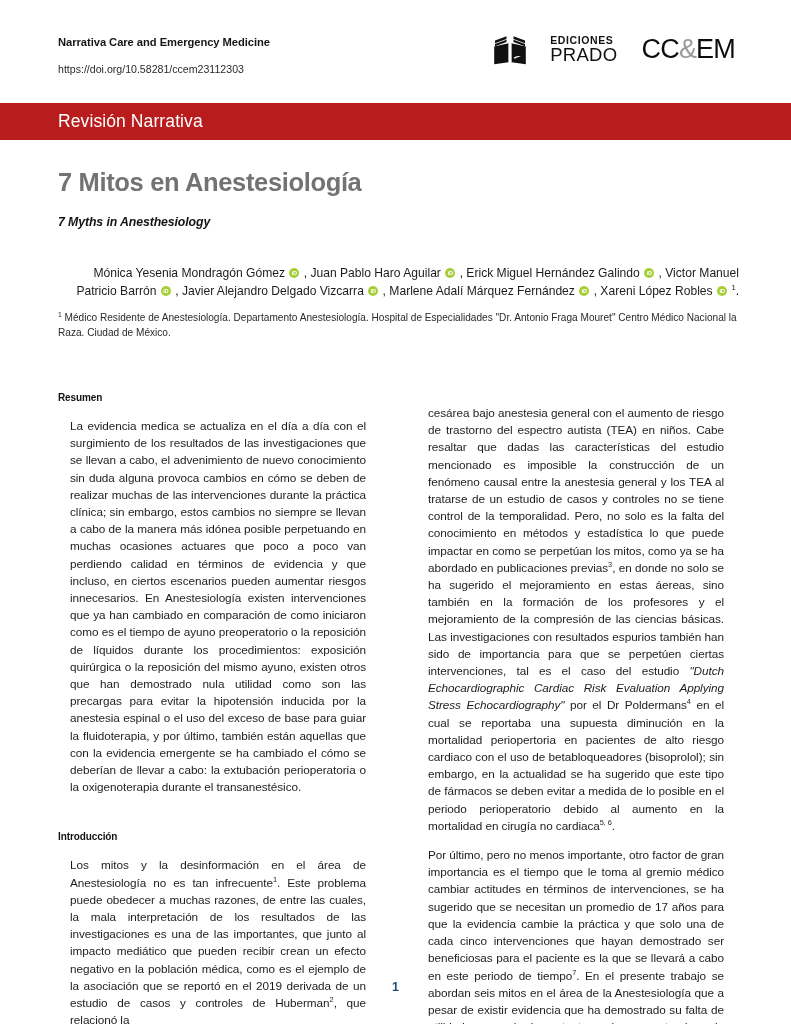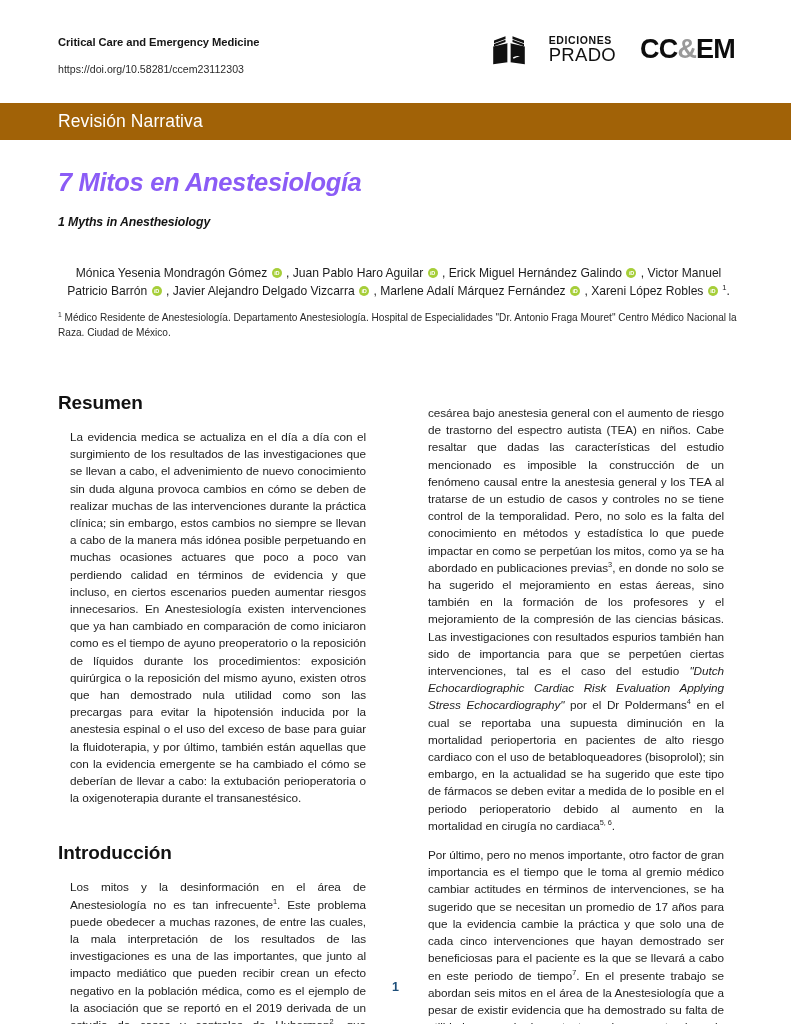--- a/index.html
+++ b/index.html
@@ -75,35 +75,35 @@
   }
   .prado-prado {
     font-size: 18.5px;
     font-weight: normal;
     letter-spacing: 0.3px;
     color: #111;
     margin-top: 1px;
   }
   .brand-ccem {
     font-size: 27px;
-    font-weight: bold;
+    font-weight: normal;
     letter-spacing: -0.8px;
     color: #0d0d0d;
     white-space: nowrap;
   }
   .brand-ccem .amp { color: #9a9a9a; }
 
   
   .band {
     position: absolute;
     top: 103px;
     left: 0;
     width: 791px;
     height: 37px;
-    background: #a16207;
+    background: #b91c1c;
   }
   .band-label {
     position: absolute;
     left: 58px;
     top: 8px;
     font-size: 17.5px;
     color: #ffffff;
     letter-spacing: 0.1px;
   }
 
@@ -111,44 +111,43 @@
   .titleblock {
     position: absolute;
     top: 168px;
     left: 58px;
     right: 56px;
   }
   .art-title {
     font-size: 25.5px;
     font-weight: bold;
     letter-spacing: -0.35px;
-    color: #8b5cf6;
+    color: #737373;
     line-height: 1.15;
     margin: 0;
-    font-style: italic;
   }
   .art-subtitle {
     font-size: 12.3px;
     font-weight: bold;
     font-style: italic;
     color: #141414;
     margin-top: 18px;
     letter-spacing: -0.1px;
   }
 
   
   .authors {
     position: absolute;
     top: 264px;
     left: 58px;
     right: 52px;
     font-size: 12.1px;
     line-height: 1.52;
     color: #1c1c1c;
-    text-align: center;
+    text-align: right;
   }
   .authors .sup {
     font-size: 7.6px;
     vertical-align: super;
   }
   .orcid {
     display: inline-block;
     width: 10px;
     height: 10px;
     border-radius: 50%;
@@ -191,21 +190,21 @@
     left: 58px;
     right: 48px;
     display: flex;
     gap: 38px;
   }
   .col {
     width: 320px;
     flex: 0 0 320px;
   }
   .sec-head {
-    font-size: 19px;
+    font-size: 10px;
     font-weight: bold;
     color: #121212;
     margin: 0 0 14px 0;
     letter-spacing: -0.1px;
   }
   .sec-head.spaced { margin-top: 36px; }
   p.body {
     font-size: 11.75px;
     line-height: 1.465;
     text-align: justify;
@@ -233,21 +232,21 @@
     color: #1d4e79;
   }
 </style>
 </head>
 <body>
 
 <div class="page">
 
   <div class="masthead">
     <div class="masthead-left">
-      <div class="journal-name">Critical Care and Emergency Medicine</div>
+      <div class="journal-name">Narrativa Care and Emergency Medicine</div>
       <div class="journal-doi">https://doi.org/10.58281/ccem23112303</div>
     </div>
 
     <div class="masthead-right">
 
       <div class="brand-prado">
         <span>
           <svg width="34" height="30" viewBox="0 0 34 30" aria-hidden="true">
 
             <path d="M2 5.5 L13.5 1.2 L13.5 4.0 L2 8.3 Z" fill="#111"></path>
@@ -274,21 +273,21 @@
 
     </div>
   </div>
 
   <div class="band">
     <div class="band-label">Revisión Narrativa</div>
   </div>
 
   <div class="titleblock">
     <h1 class="art-title">7 Mitos en Anestesiología</h1>
-    <div class="art-subtitle">1 Myths in Anesthesiology</div>
+    <div class="art-subtitle">7 Myths in Anesthesiology</div>
   </div>
 
   <div class="authors"><span>Mónica Yesenia Mondragón Gómez</span> <span class="orcid"></span><span> , </span><span>Juan Pablo Haro Aguilar</span> <span class="orcid"></span><span> , </span><span>Erick Miguel Hernández Galindo</span> <span class="orcid"></span><span> , </span><span>Victor Manuel Patricio Barrón</span> <span class="orcid"></span><span> , </span><span>Javier Alejandro Delgado Vizcarra</span> <span class="orcid"></span><span> , </span><span>Marlene Adalí Márquez Fernández</span> <span class="orcid"></span><span> , </span><span>Xareni López Robles</span> <span class="orcid"></span> <span class="sup">1</span><span>.</span></div>
 
   <div class="affiliation"><span class="sup">1</span> <span>Médico Residente de Anestesiología. Departamento Anestesiología. Hospital de Especialidades "Dr. Antonio Fraga Mouret" Centro Médico Nacional la Raza. Ciudad de México.</span></div>
 
   <div class="columns">
 
     <div class="col">
       <h2 class="sec-head">Resumen</h2>

